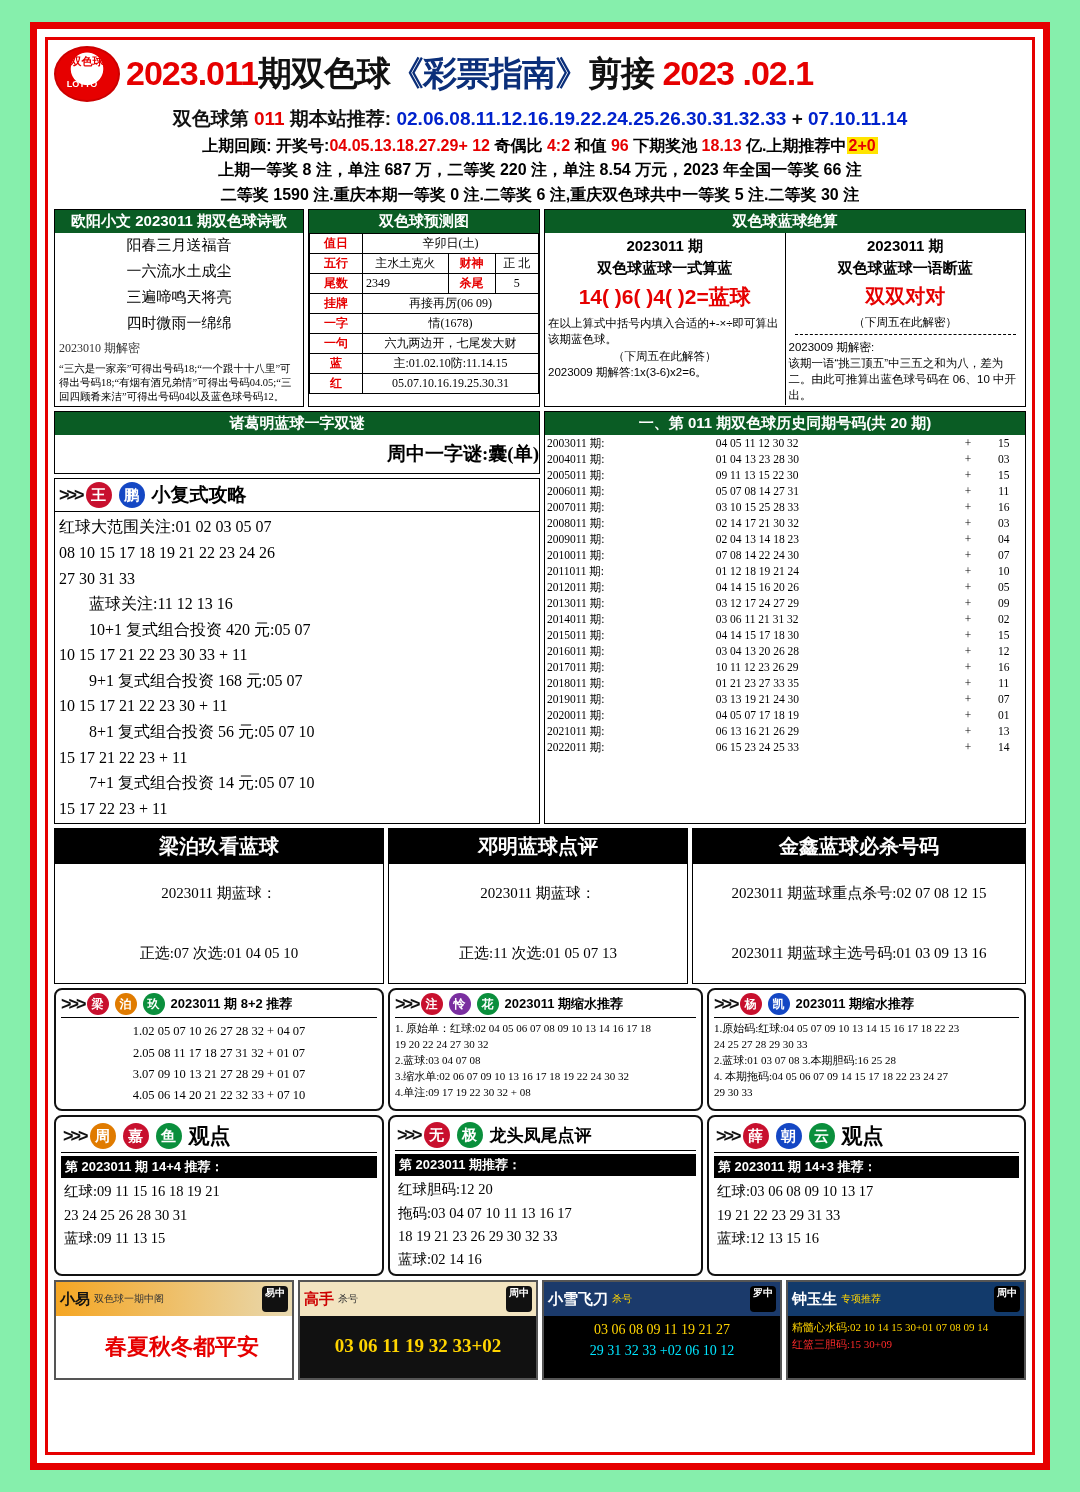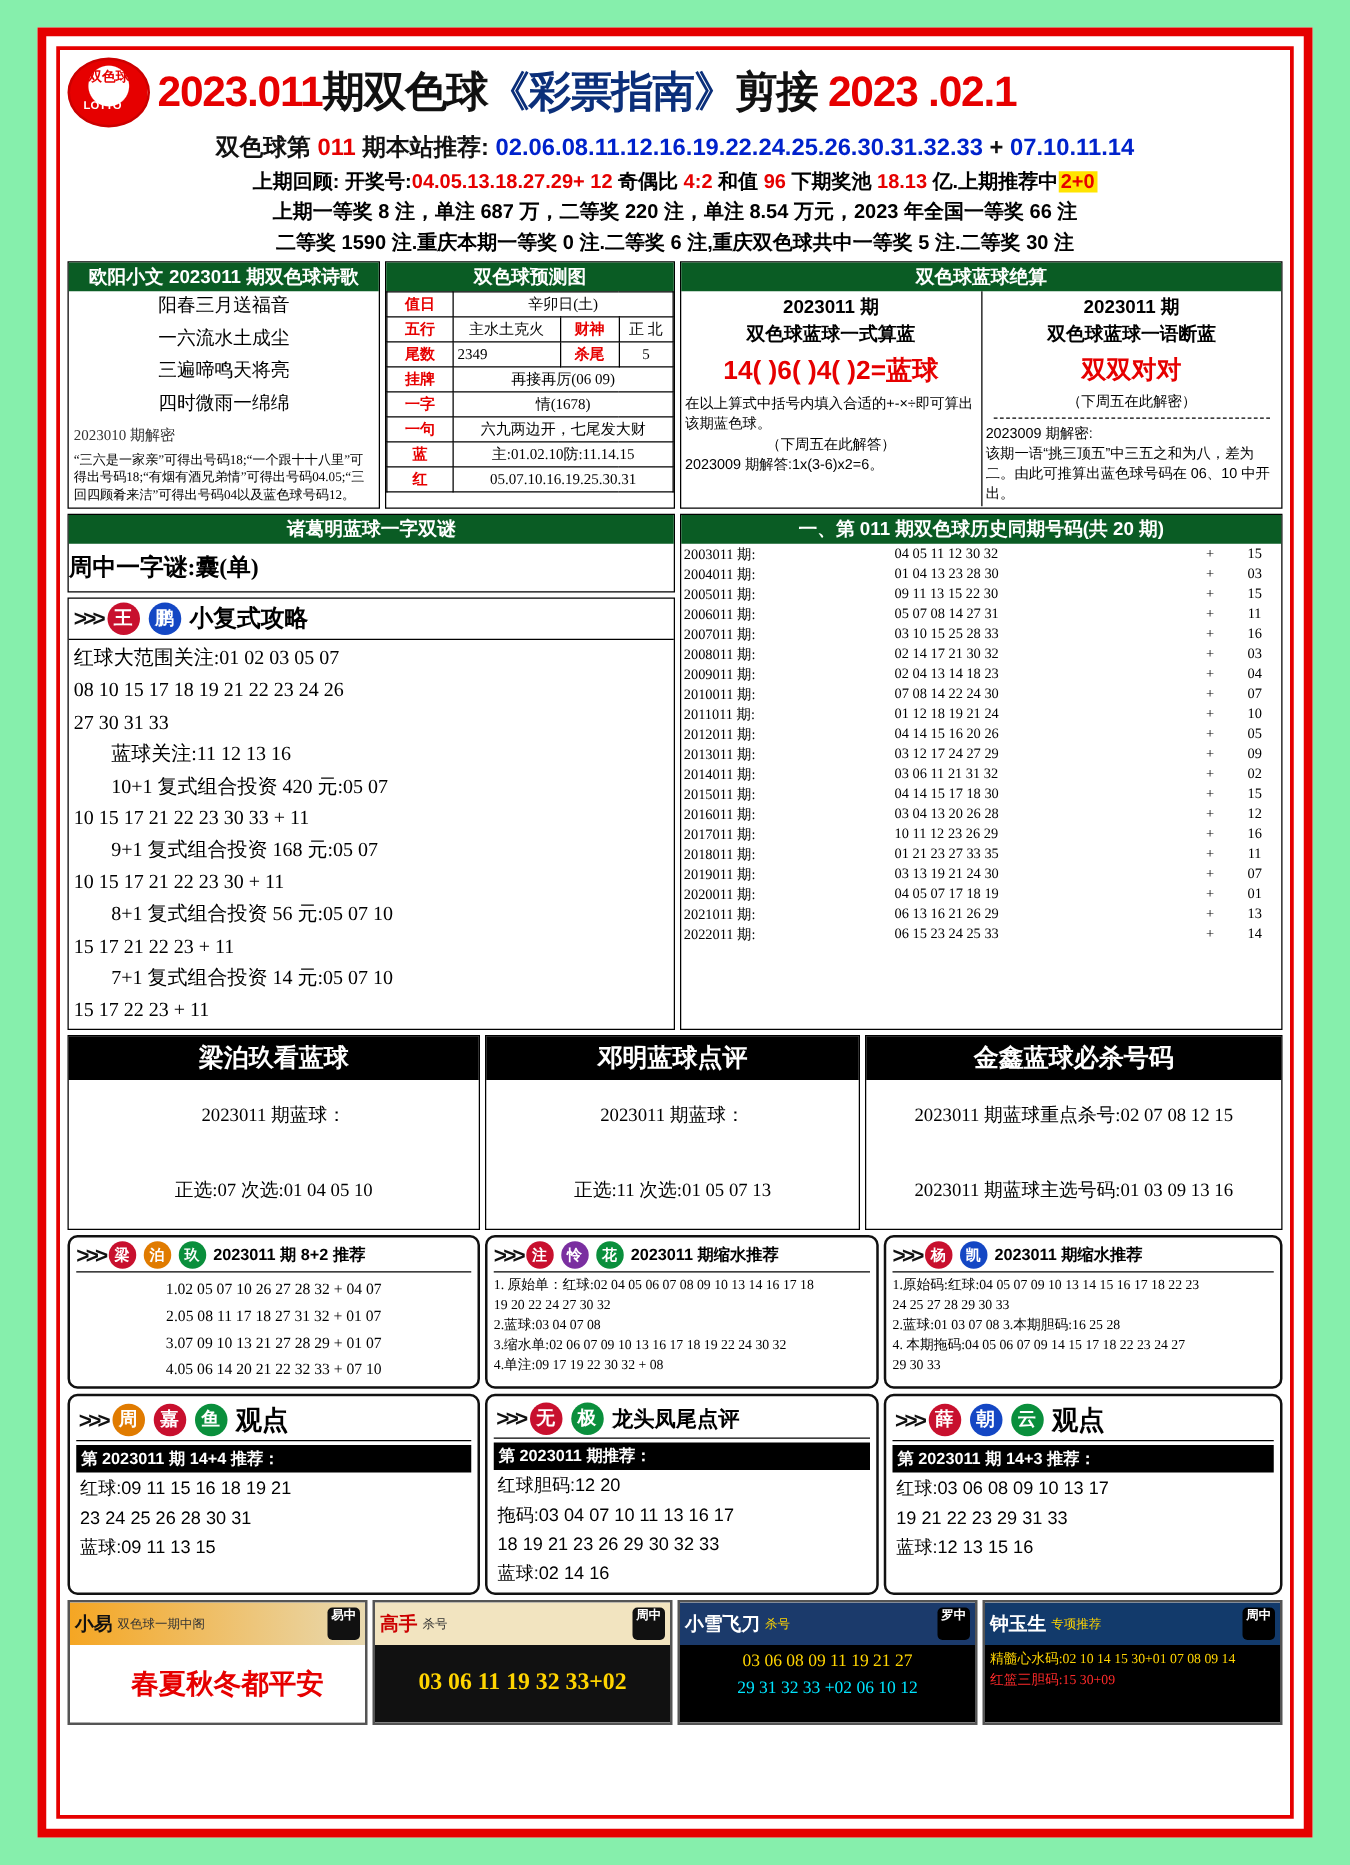--- a/index.html
+++ b/index.html
@@ -53,21 +53,21 @@
   .babs .two{display:flex;}
   .babs .half{flex:1;text-align:center;padding:2px 3px;font-size:12.5px;line-height:1.45;}
   .babs .half.l{border-right:1px solid #000;}
   .babs .t1{font-size:15px;font-weight:bold;}
   .babs .big{font-size:21px;font-weight:bold;color:#e60000;margin:3px 0;}
   .babs .eq{font-size:20px;font-weight:bold;color:#e60000;margin:3px 0;}
   .babs .dash{border-top:1px dashed #000;margin:4px 6px;}
   .babs .txt{font-size:11.5px;text-align:left;line-height:1.4;}
 
   
-  .riddle .bd{text-align:left;font-size:19px;font-weight:bold;padding:6px 0;font-family:"Liberation Serif",serif;}
+  .riddle .bd{text-align:right;font-size:19px;font-weight:bold;padding:6px 0;font-family:"Liberation Serif",serif;}
 
   
   .wp .hdrow{display:flex;align-items:center;gap:4px;padding:3px 4px;border-bottom:1px solid #000;}
   .chev{color:#111;font-weight:bold;font-size:18px;letter-spacing:-3px;}
   .pill{display:inline-block;background:#c8102e;color:#fff;border-radius:50%;width:26px;height:26px;line-height:26px;text-align:center;font-size:15px;font-weight:bold;margin-right:3px;}
   .pill.o{background:#e07b00;}
   .pill.g{background:#0a8f3c;}
   .pill.b{background:#1447c4;}
   .pill.p{background:#7a2fa0;}
   .wp .t{font-size:19px;font-weight:bold;}
@@ -88,21 +88,21 @@
   .rb{border:2px solid #111;border-radius:8px;padding:3px 5px;box-sizing:border-box;background:#fff;}
   .rb .hd{display:flex;align-items:center;gap:3px;border-bottom:1px solid #000;padding-bottom:2px;margin-bottom:3px;}
   .rb .hd .nm{font-size:13px;font-weight:bold;}
   .rb .bd{font-size:11px;line-height:1.45;font-family:"Liberation Serif",serif;}
   .rb .bd.c{text-align:center;font-size:12.5px;line-height:1.7;}
 
   
   .op .hd{display:flex;align-items:center;gap:4px;padding:2px 2px;}
   .op .tt{font-size:21px;font-weight:bold;}
   .op .blk{background:#000;color:#fff;font-size:13px;font-weight:bold;padding:2px 4px;margin:2px 0;}
-  .op .bd{font-size:14.5px;line-height:1.6;font-family:Liberation Sans, sans-serif;padding:0 3px;}
+  .op .bd{font-size:14.5px;line-height:1.6;font-family:Liberation Serif, serif;padding:0 3px;}
 
   
   .strip{display:flex;gap:4px;margin-top:4px;height:100px;}
   .st{flex:1;border:2px solid #555;box-sizing:border-box;position:relative;overflow:hidden;}
   .st .top{height:34px;display:flex;align-items:center;padding:0 4px;gap:4px;}
   .st .bot{position:absolute;left:0;right:0;bottom:0;top:34px;background:#000;color:#0f0;font-size:12px;padding:3px 4px;box-sizing:border-box;line-height:1.5;font-family:"Liberation Serif",serif;}
   .st1 .top{background:linear-gradient(90deg,#f5a623,#e8d9b0);}
   .st1 .bot{background:#fff;color:#e60000;font-size:22px;font-weight:bold;text-align:center;line-height:62px;padding:0;margin-left:16px;}
   .st2 .top{background:#f2e4c0;}
   .st2 .bot{background:#111;color:#ffd400;font-size:19px;font-weight:bold;text-align:center;line-height:60px;padding:0;}

